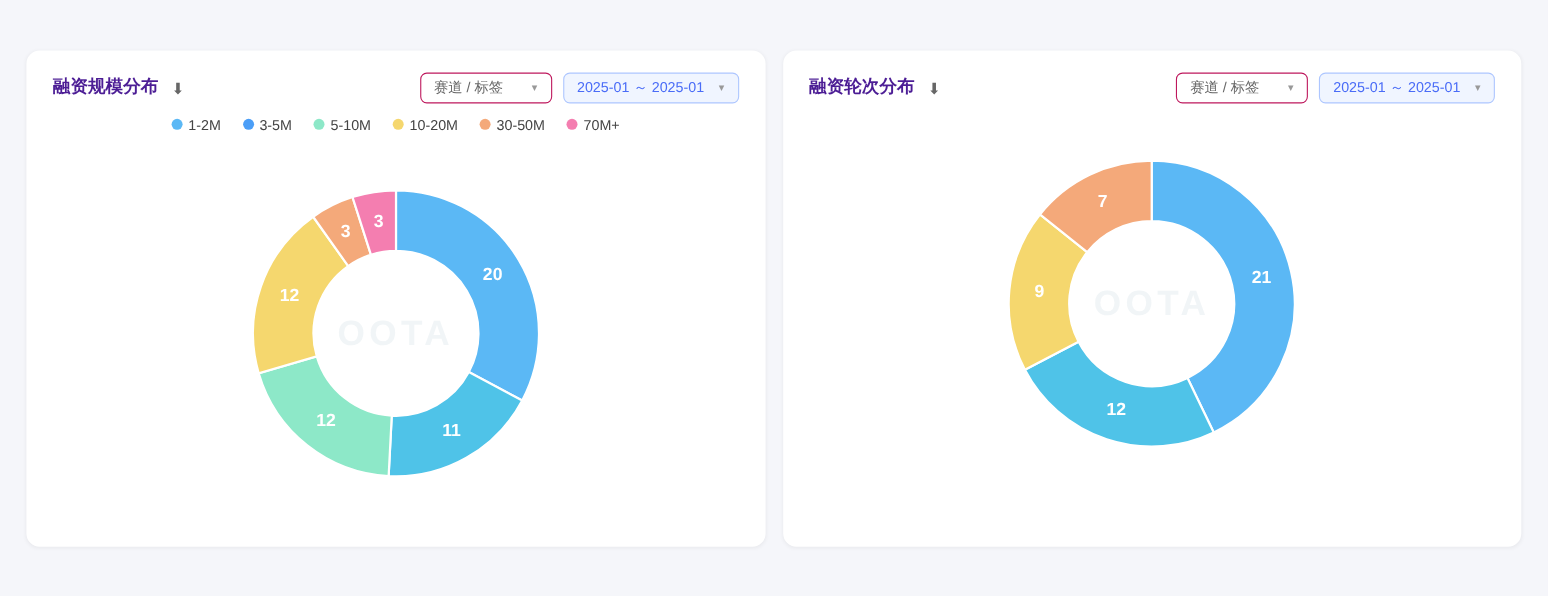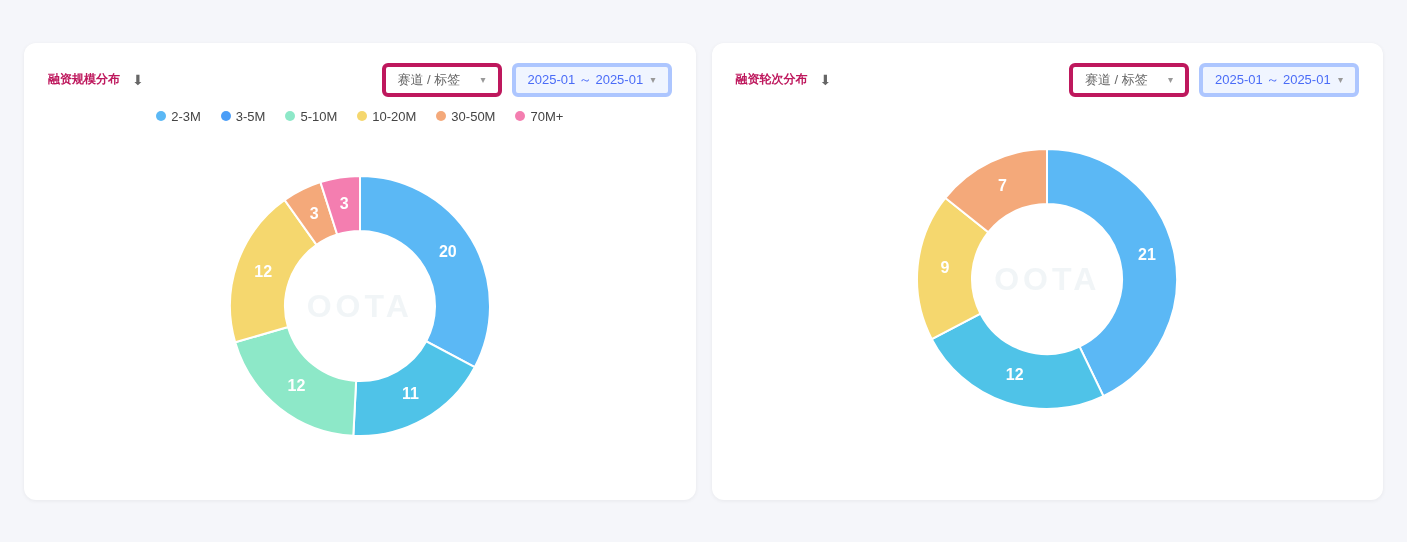--- a/index.html
+++ b/index.html
@@ -25,38 +25,38 @@
       padding: 20px 24px 24px;
       box-shadow: 0 1px 4px rgba(0,0,0,0.06);
     }
     .card-header {
       display: flex;
       align-items: center;
       gap: 12px;
       margin-bottom: 12px;
     }
     .card-title {
-      font-size: 12px;
+      font-size: 16px;
       font-weight: 600;
-      color: #be185d;
+      color: #4c1d95;
       flex-shrink: 0;
     }
     .download-icon {
       color: #666;
       font-size: 14px;
       cursor: pointer;
       flex-shrink: 0;
     }
     .header-controls {
       display: flex;
       gap: 10px;
       margin-left: auto;
     }
     .dropdown-btn {
-      border: 4px solid #be185d;
+      border: 1px solid #be185d;
       border-radius: 6px;
       background: #fff;
       padding: 4px 12px;
       font-size: 13px;
       color: #666;
       cursor: pointer;
       display: flex;
       align-items: center;
       gap: 6px;
       min-width: 120px;
@@ -133,21 +133,21 @@
         <button class="dropdown-btn date-btn">
           <span>2025-01 ～ 2025-01</span>
           <span class="chevron">▾</span>
         </button>
       </div>
     </div>
 
     <div class="legend-row">
       <div class="legend-item">
         <div class="legend-dot" style="background:#5bb8f5"></div>
-        <span>2-3M</span>
+        <span>1-2M</span>
       </div>
       <div class="legend-item">
         <div class="legend-dot" style="background:#4b9ef7"></div>
         <span>3-5M</span>
       </div>
       <div class="legend-item">
         <div class="legend-dot" style="background:#8de8c8"></div>
         <span>5-10M</span>
       </div>
       <div class="legend-item">

